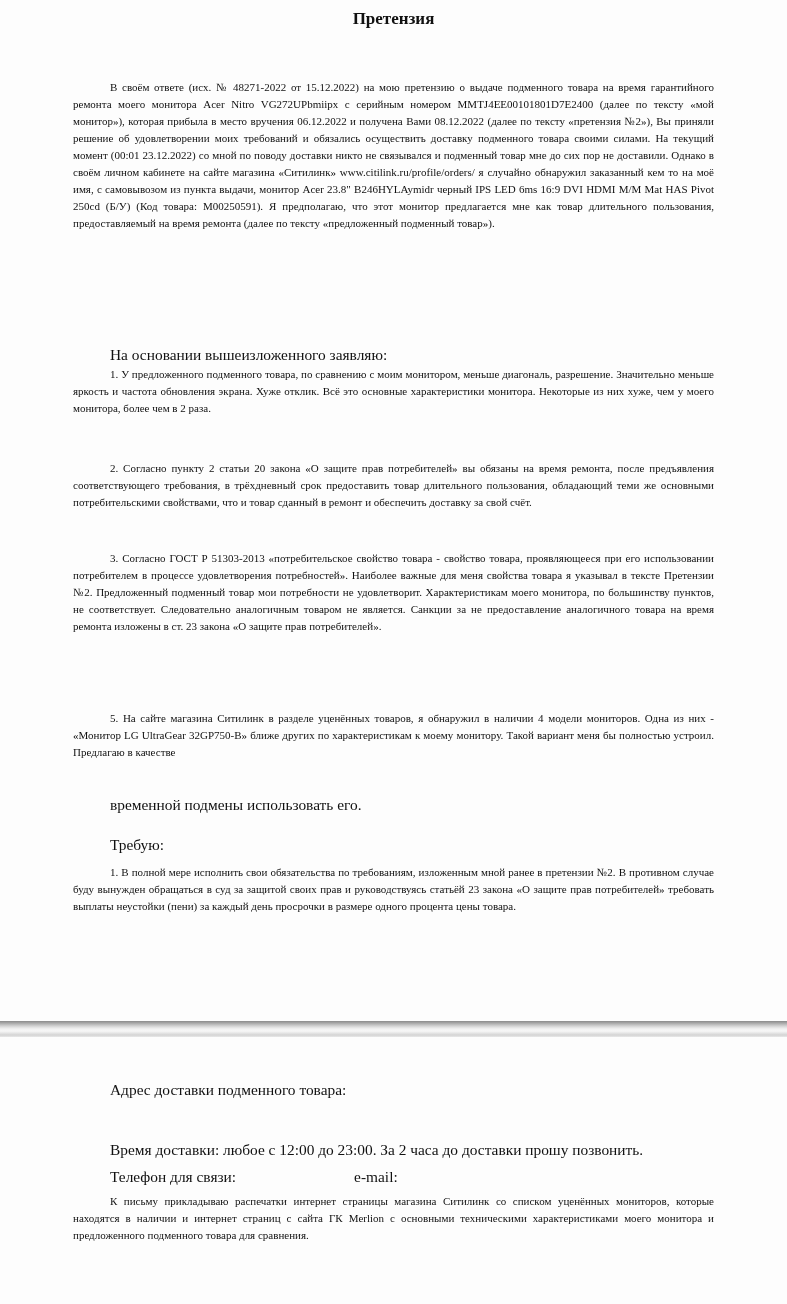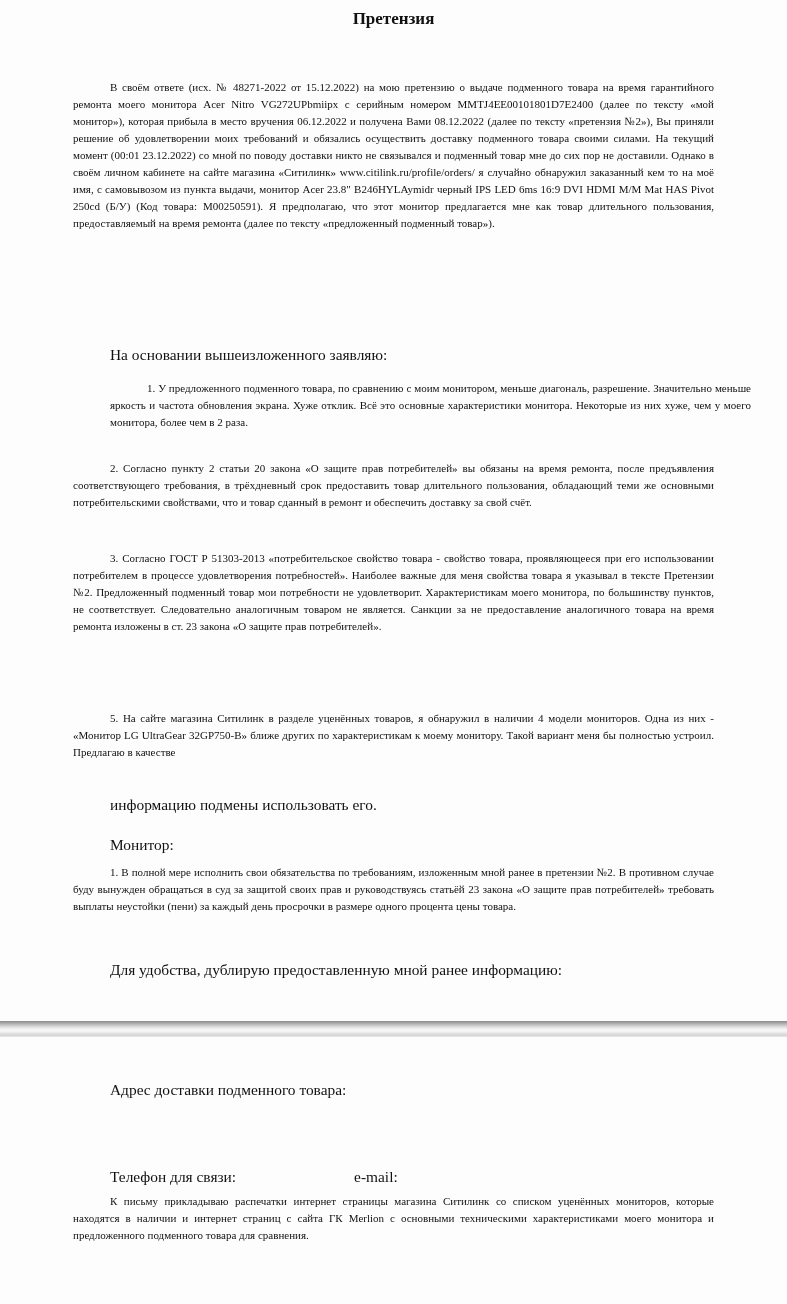--- a/index.html
+++ b/index.html
@@ -69,50 +69,50 @@
 
 <div class="page page1">
   <div class="title">Претензия</div>
 
   <div class="text" style="top:79px;">
     <p>В своём ответе (исх. № 48271-2022 от 15.12.2022) на мою претензию о выдаче подменного товара на время гарантийного ремонта моего монитора Acer Nitro VG272UPbmiipx с серийным номером MMTJ4EE00101801D7E2400 (далее по тексту «мой монитор»), которая прибыла в место вручения 06.12.2022 и получена Вами 08.12.2022 (далее по тексту «претензия №2»), Вы приняли решение об удовлетворении моих требований и обязались осуществить доставку подменного товара своими силами. На текущий момент (00:01 23.12.2022) со мной по поводу доставки никто не связывался и подменный товар мне до сих пор не доставили. Однако в своём личном кабинете на сайте магазина «Ситилинк» www.citilink.ru/profile/orders/ я случайно обнаружил заказанный кем то на моё имя, с самовывозом из пункта выдачи, монитор Acer 23.8" B246HYLAymidr черный IPS LED 6ms 16:9 DVI HDMI M/M Mat HAS Pivot 250cd (Б/У) (Код товара: M00250591). Я предполагаю, что этот монитор предлагается мне как товар длительного пользования, предоставляемый на время ремонта (далее по тексту «предложенный подменный товар»).</p>
   </div>
 
   <div class="plain" style="top:345px;text-align:right;">На основании вышеизложенного заявляю:</div>
 
-  <div class="text" style="top:380px;margin-left:37px;">
+  <div class="text" style="top:366px;">
     <p>1. У предложенного подменного товара, по сравнению с моим монитором, меньше диагональ, разрешение. Значительно меньше яркость и частота обновления экрана. Хуже отклик. Всё это основные характеристики монитора. Некоторые из них хуже, чем у моего монитора, более чем в 2 раза.</p>
   </div>
 
   <div class="text" style="top:460px;">
     <p>2. Согласно пункту 2 статьи 20 закона «О защите прав потребителей» вы обязаны на время ремонта, после предъявления соответствующего требования, в трёхдневный срок предоставить товар длительного пользования, обладающий теми же основными потребительскими свойствами, что и товар сданный в ремонт и обеспечить доставку за свой счёт.</p>
   </div>
 
   <div class="text" style="top:550px;">
     <p>3. Согласно ГОСТ Р 51303-2013 «потребительское свойство товара - свойство товара, проявляющееся при его использовании потребителем в процессе удовлетворения потребностей». Наиболее важные для меня свойства товара я указывал в тексте Претензии №2. Предложенный подменный товар мои потребности не удовлетворит. Характеристикам моего монитора, по большинству пунктов, не соответствует. Следовательно аналогичным товаром не является. Санкции за не предоставление аналогичного товара на время ремонта изложены в ст. 23 закона «О защите прав потребителей».</p>
   </div>
 
   <div class="text" style="top:710px;">
     <p>5. На сайте магазина Ситилинк в разделе уценённых товаров, я обнаружил в наличии 4 модели мониторов. Одна из них - «Монитор LG UltraGear 32GP750-B» ближе других по характеристикам к моему монитору. Такой вариант меня бы полностью устроил. Предлагаю в качестве</p>
   </div>
 
-  <div class="plain" style="top:795px;">информацию подмены использовать его.</div>
+  <div class="plain" style="top:795px;">временной подмены использовать его.</div>
 
-  <div class="plain" style="top:835px;">Монитор:</div>
+  <div class="plain" style="top:835px;">Требую:</div>
 
   <div class="text" style="top:864px;">
     <p>1. В полной мере исполнить свои обязательства по требованиям, изложенным мной ранее в претензии №2. В противном случае буду вынужден обращаться в суд за защитой своих прав и руководствуясь статьёй 23 закона «О защите прав потребителей» требовать выплаты неустойки (пени) за каждый день просрочки в размере одного процента цены товара.</p>
   </div>
 
-  <div class="plain" style="top:960px;">Для удобства, дублирую предоставленную мной ранее информацию:</div>
 </div>
 
 <div class="page-break"></div>
 
 <div class="page page2">
   <div class="plain" style="top:43px;">Адрес доставки подменного товара:</div>
+  <div class="plain" style="top:103px;">Время доставки: любое с 12:00 до 23:00. За 2 часа до доставки прошу позвонить.</div>
   <div class="plain" style="top:130px;text-align:center;">
     <span>Телефон для связи:</span><span class="tab-gap"></span><span>e-mail:</span>
   </div>
   <div class="text" style="top:156px;">
     <p>К письму прикладываю распечатки интернет страницы магазина Ситилинк со списком уценённых мониторов, которые находятся в наличии и интернет страниц с сайта ГК Merlion с основными техническими характеристиками моего монитора и предложенного подменного товара для сравнения.</p>
   </div>
 </div>
 
 </body></html>

